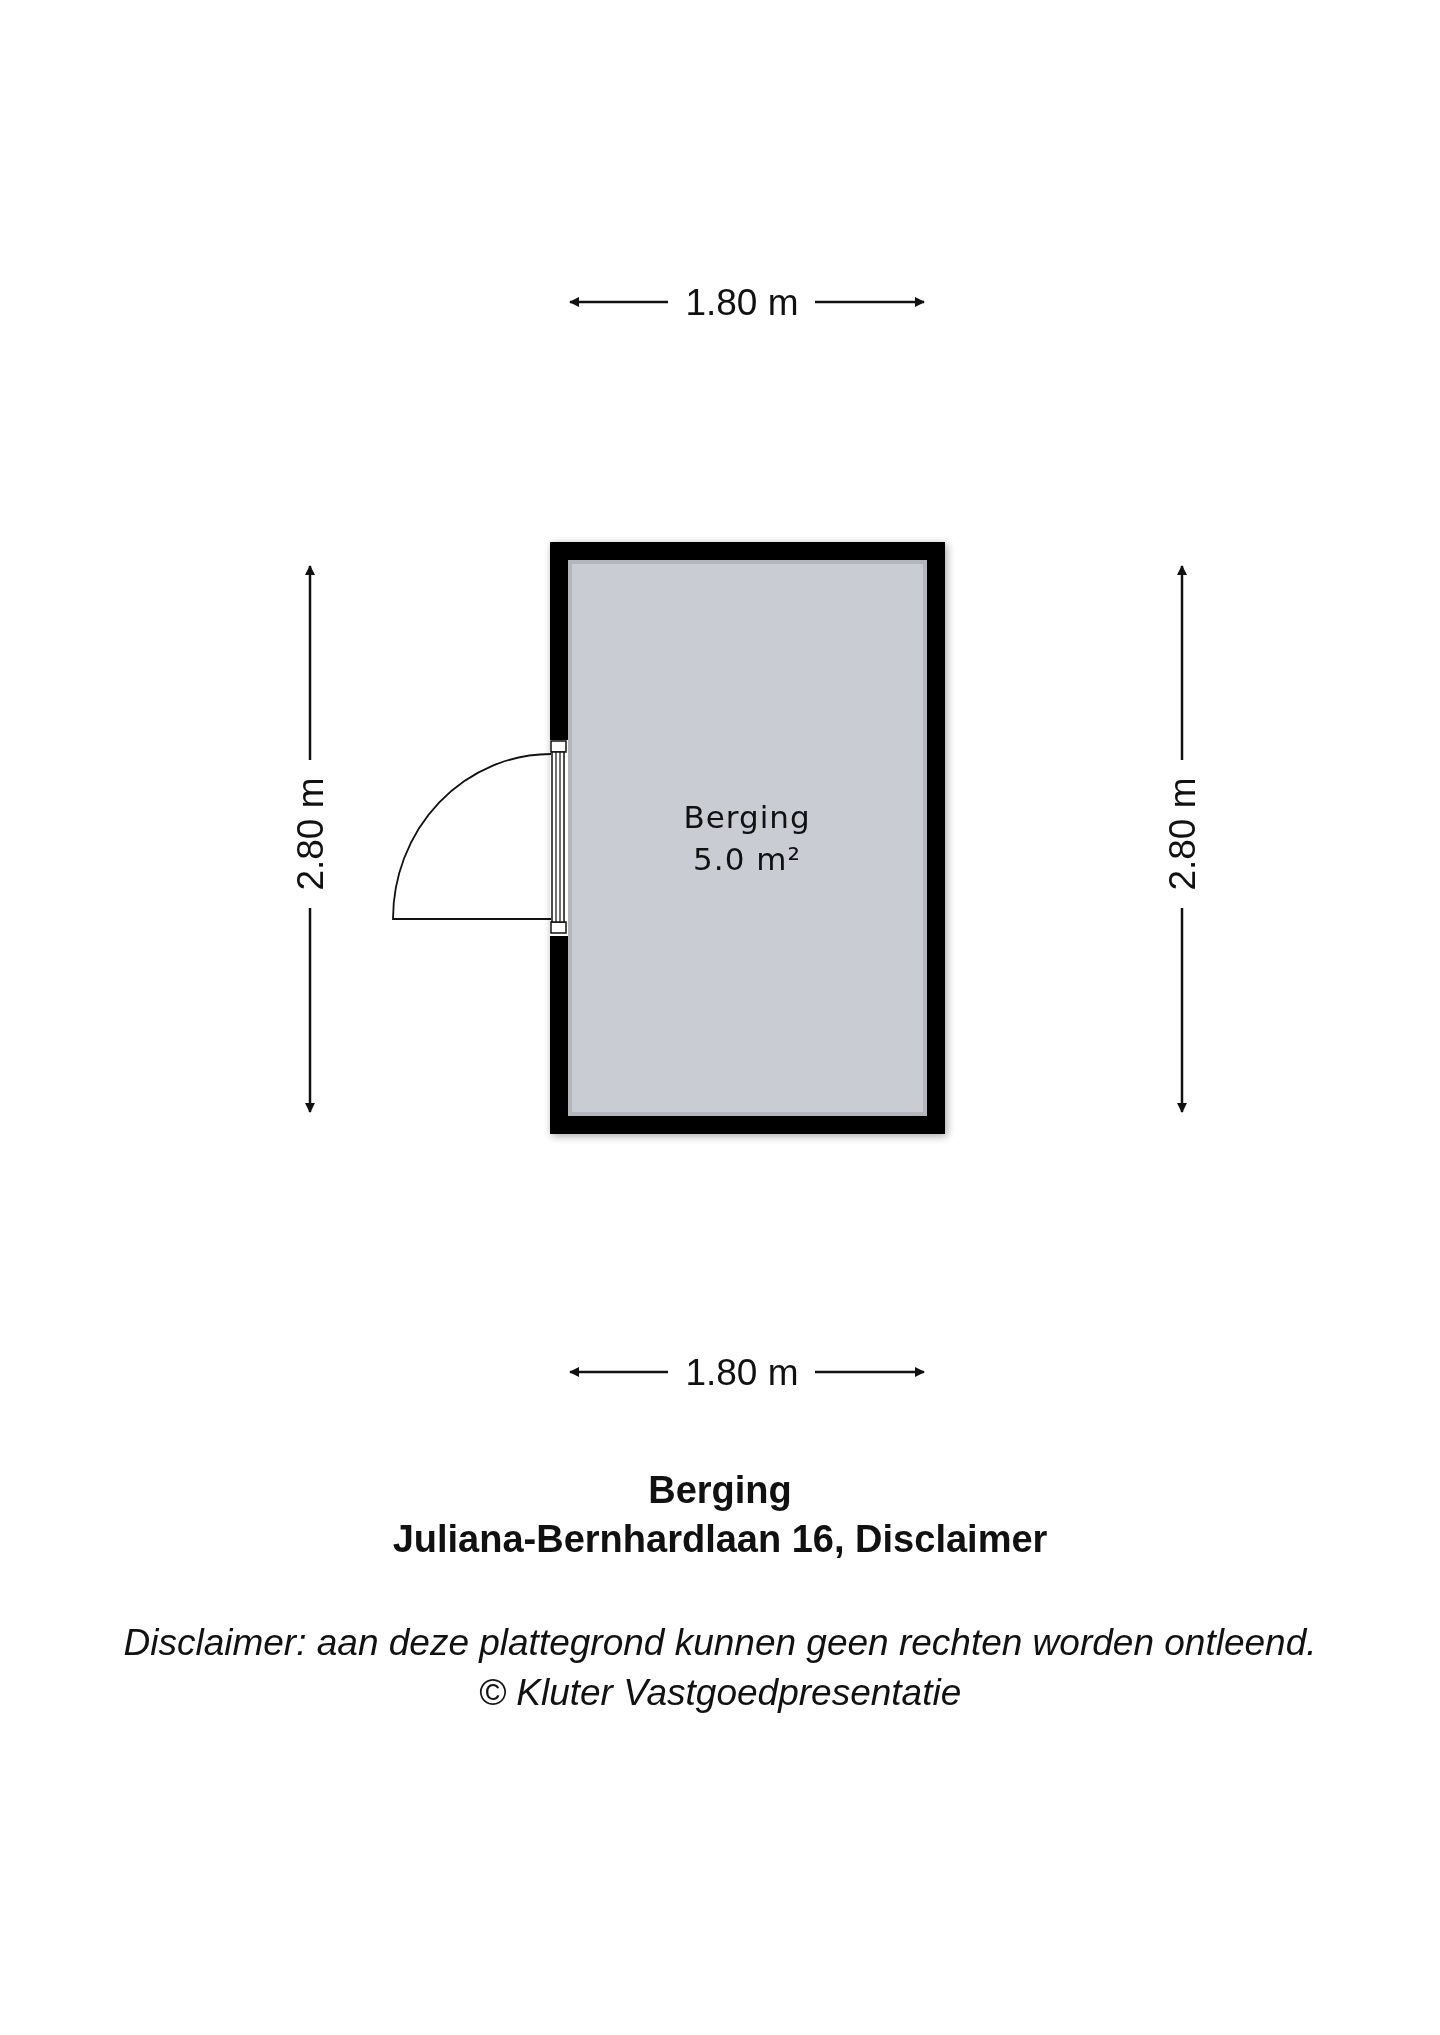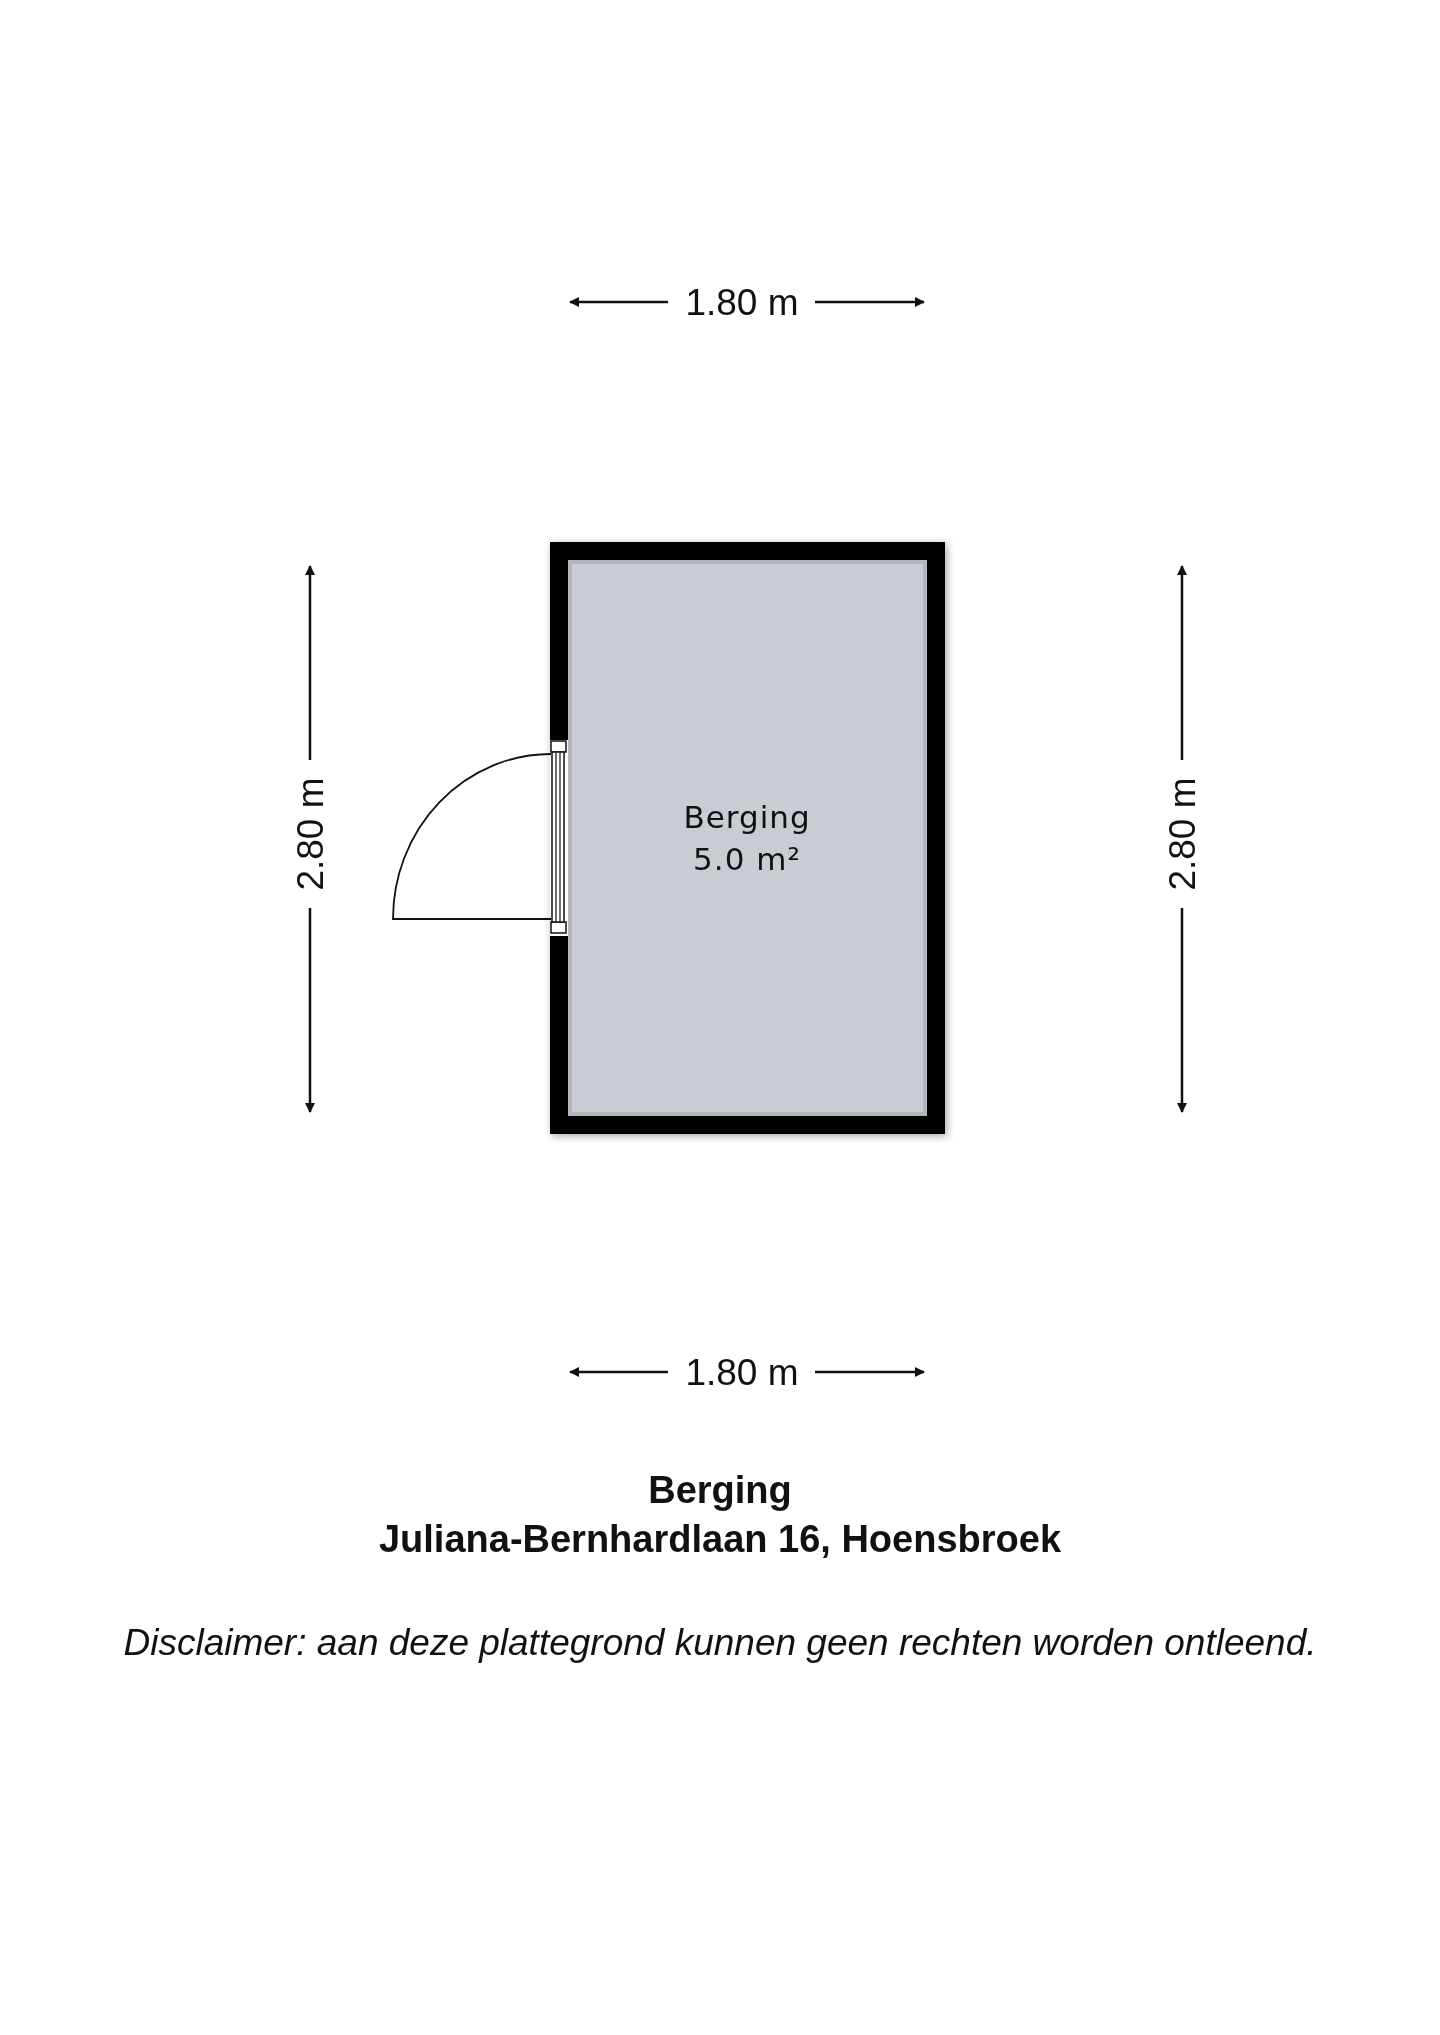--- a/index.html
+++ b/index.html
@@ -63,18 +63,19 @@
     <rect x="551" y="922" width="15" height="11" fill="#fff" stroke="#111" stroke-width="1.5"></rect>
     <rect x="552" y="752" width="12" height="170" fill="#fff" stroke="#111" stroke-width="1.5"></rect>
     <line x1="556" y1="752" x2="556" y2="922" stroke="#111" stroke-width="1.2"></line>
     <line x1="560" y1="752" x2="560" y2="922" stroke="#111" stroke-width="1.2"></line>
     <path d="M551,754 A158,165 0 0 0 393,919 L551,919" fill="none" stroke="#111" stroke-width="1.8"></path>
   </g>
 </svg>
 
 <div class="caption title">
   <div>Berging</div>
-  <div>Juliana-Bernhardlaan 16, Hoensbroek</div>
+  <div>Juliana-Bernhardlaan 16, Disclaimer</div>
 </div>
 
 <div class="caption disc">
   <div>Disclaimer: aan deze plattegrond kunnen geen rechten worden ontleend.</div>
+  <div>© Kluter Vastgoedpresentatie</div>
 </div>
 
 </body></html>

